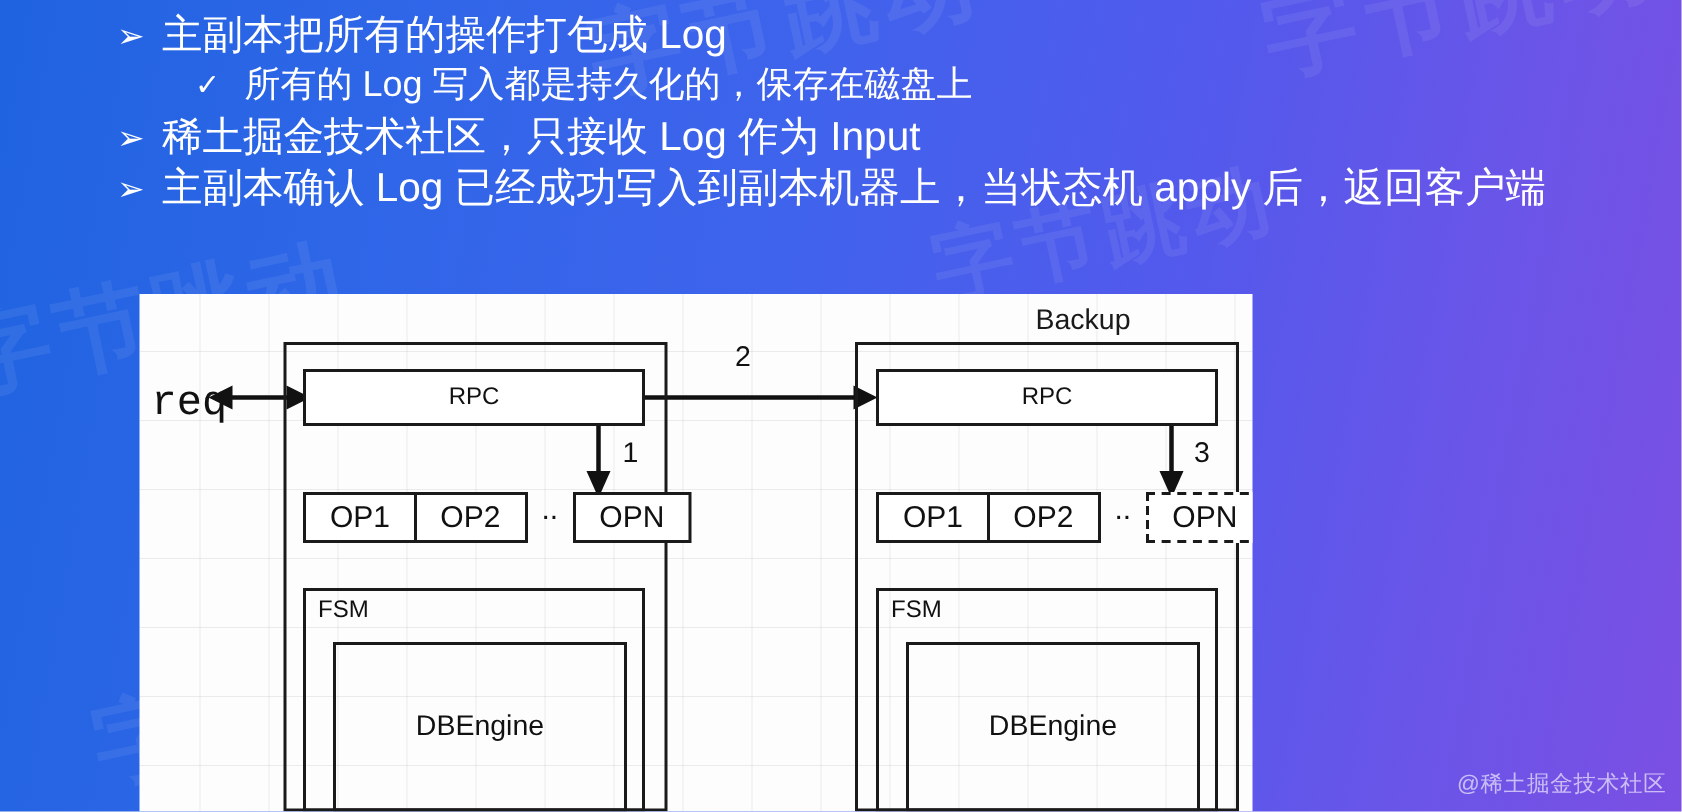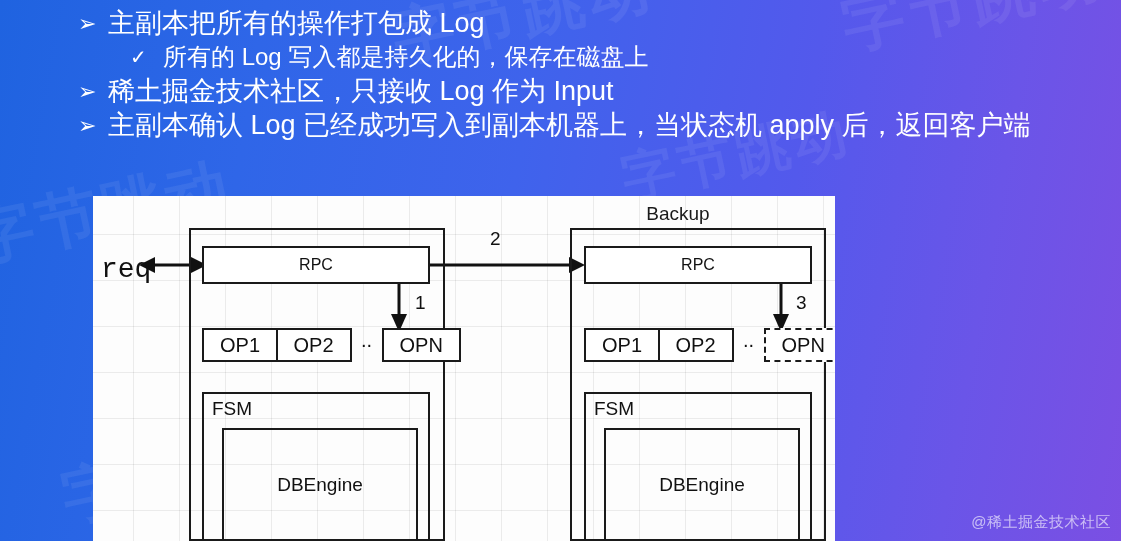--- a/index.html
+++ b/index.html
@@ -77,21 +77,21 @@
     z-index: 4;
   }
 
   .node-title {
     position: absolute;
     font-size: 19px;
     color: #1a1a1a;
     text-align: center;
   }
   .m-title { left: 100px; top: 7px; width: 250px; }
-  .b-title { left: 460px; top: 7px; width: 250px; }
+  .b-title { left: 504px; top: 7px; width: 250px; }
 
   .outer-box {
     position: absolute;
     border: 2.5px solid #1a1a1a;
     background: transparent;
   }
   .m-outer { left: 96px; top: 32px; width: 256px; height: 313px; }
   .b-outer { left: 477px; top: 32px; width: 256px; height: 313px; }
 
   .rpc-box {
@@ -144,21 +144,21 @@
   .fsm-box {
     position: absolute;
     border: 2.5px solid #1a1a1a;
     background: transparent;
   }
   .m-fsm { left: 109px; top: 196px; width: 228px; height: 149px; }
   .b-fsm { left: 491px; top: 196px; width: 228px; height: 149px; }
   .fsm-label {
     position: absolute;
     left: 8px; top: 4px;
-    font-size: 19px;
+    font-size: 16px;
     color: #111;
   }
 
   .db-box {
     position: absolute;
     border: 2.5px solid #1a1a1a;
     background: transparent;
     display: flex;
     flex-direction: row;
     align-items: center;

